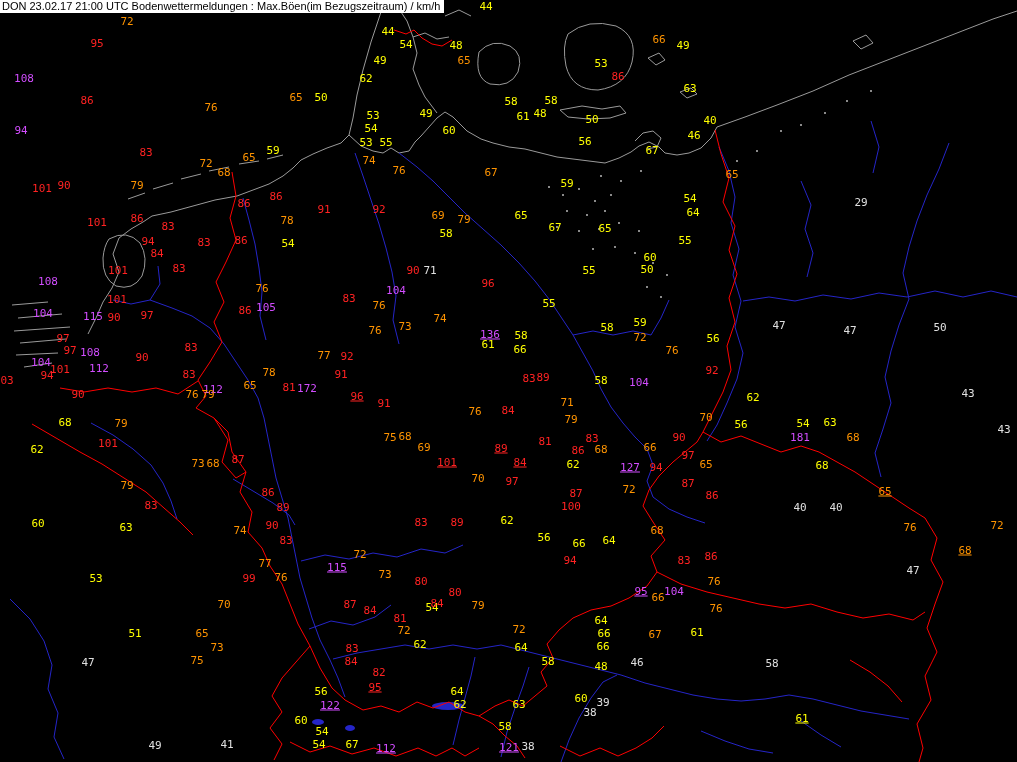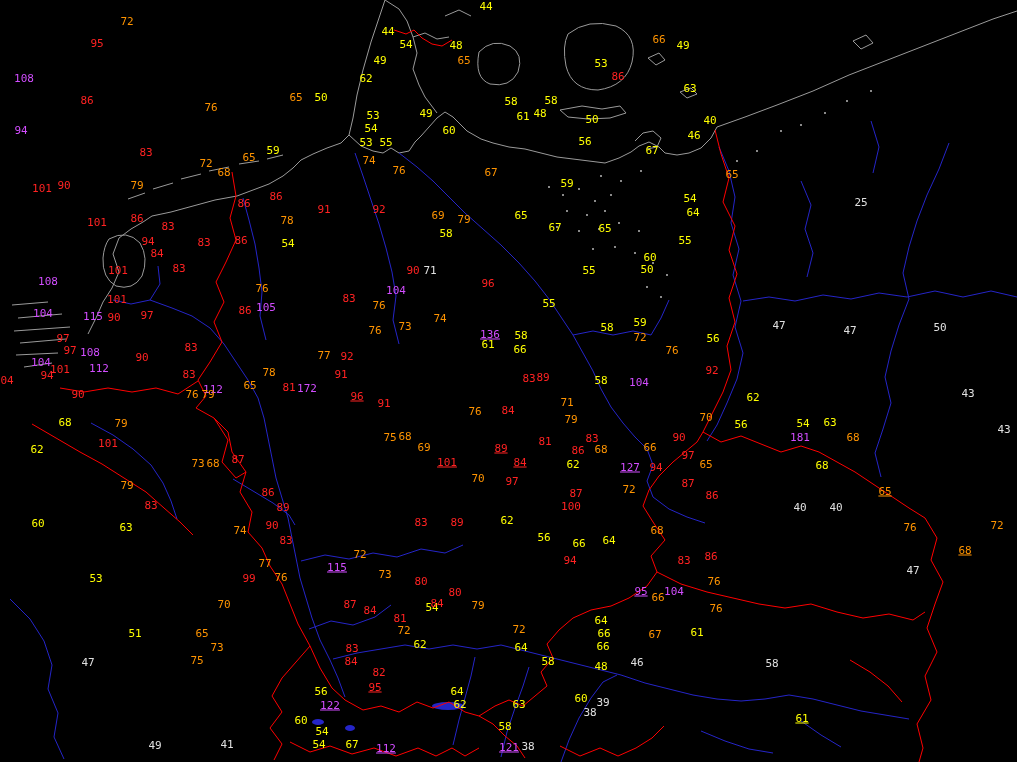--- a/index.html
+++ b/index.html
@@ -175,21 +175,21 @@
       <span class="station" style="left: 224px; top: 172px; color: rgb(255, 148, 0);">68</span>
       <span class="station" style="left: 137px; top: 185px; color: rgb(255, 148, 0);">79</span>
       <span class="station" style="left: 399px; top: 170px; color: rgb(255, 148, 0);">76</span>
       <span class="station" style="left: 491px; top: 172px; color: rgb(255, 148, 0);">67</span>
       <span class="station" style="left: 567px; top: 183px; color: rgb(255, 255, 0);">59</span>
       <span class="station" style="left: 732px; top: 174px; color: rgb(255, 148, 0);">65</span>
       <span class="station" style="left: 64px; top: 185px; color: rgb(255, 34, 34);">90</span>
       <span class="station" style="left: 42px; top: 188px; color: rgb(255, 34, 34);">101</span>
       <span class="station" style="left: 690px; top: 198px; color: rgb(255, 255, 0);">54</span>
       <span class="station" style="left: 693px; top: 212px; color: rgb(255, 255, 0);">64</span>
-      <span class="station" style="left: 861px; top: 202px; color: rgb(224, 224, 224);">25</span>
+      <span class="station" style="left: 861px; top: 202px; color: rgb(224, 224, 224);">29</span>
       <span class="station" style="left: 244px; top: 203px; color: rgb(255, 34, 34);">86</span>
       <span class="station" style="left: 276px; top: 196px; color: rgb(255, 34, 34);">86</span>
       <span class="station" style="left: 324px; top: 209px; color: rgb(255, 34, 34);">91</span>
       <span class="station" style="left: 379px; top: 209px; color: rgb(255, 34, 34);">92</span>
       <span class="station" style="left: 137px; top: 218px; color: rgb(255, 34, 34);">86</span>
       <span class="station" style="left: 97px; top: 222px; color: rgb(255, 34, 34);">101</span>
       <span class="station" style="left: 287px; top: 220px; color: rgb(255, 148, 0);">78</span>
       <span class="station" style="left: 438px; top: 215px; color: rgb(255, 148, 0);">69</span>
       <span class="station" style="left: 464px; top: 219px; color: rgb(255, 148, 0);">79</span>
       <span class="station" style="left: 446px; top: 233px; color: rgb(255, 255, 0);">58</span>
@@ -251,21 +251,21 @@
       <span class="station" style="left: 712px; top: 370px; color: rgb(255, 34, 34);">92</span>
       <span class="station" style="left: 41px; top: 362px; color: rgb(210, 77, 255);">104</span>
       <span class="station" style="left: 99px; top: 368px; color: rgb(210, 77, 255);">112</span>
       <span class="station" style="left: 60px; top: 369px; color: rgb(255, 34, 34);">101</span>
       <span class="station" style="left: 47px; top: 375px; color: rgb(255, 34, 34);">94</span>
       <span class="station" style="left: 189px; top: 374px; color: rgb(255, 34, 34);">83</span>
       <span class="station" style="left: 601px; top: 380px; color: rgb(255, 255, 0);">58</span>
       <span class="station" style="left: 543px; top: 377px; color: rgb(255, 34, 34);">89</span>
       <span class="station" style="left: 529px; top: 378px; color: rgb(255, 34, 34);">83</span>
       <span class="station" style="left: 639px; top: 382px; color: rgb(210, 77, 255);">104</span>
-      <span class="station" style="left: 7px; top: 380px; color: rgb(255, 34, 34);">04</span>
+      <span class="station" style="left: 7px; top: 380px; color: rgb(255, 34, 34);">03</span>
       <span class="station" style="left: 307px; top: 388px; color: rgb(210, 77, 255);">172</span>
       <span class="station" style="left: 289px; top: 387px; color: rgb(255, 34, 34);">81</span>
       <span class="station" style="left: 250px; top: 385px; color: rgb(255, 148, 0);">65</span>
       <span class="station" style="left: 213px; top: 389px; color: rgb(210, 77, 255);">112</span>
       <span class="station" style="left: 192px; top: 394px; color: rgb(255, 148, 0);">76</span>
       <span class="station" style="left: 208px; top: 394px; color: rgb(255, 148, 0);">79</span>
       <span class="station" style="left: 78px; top: 394px; color: rgb(255, 34, 34);">90</span>
       <span class="station u" style="left: 357px; top: 396px; color: rgb(255, 34, 34);">96</span>
       <span class="station" style="left: 384px; top: 403px; color: rgb(255, 34, 34);">91</span>
       <span class="station" style="left: 567px; top: 402px; color: rgb(255, 148, 0);">71</span>
@@ -396,14 +396,15 @@
       <span class="station" style="left: 505px; top: 726px; color: rgb(255, 255, 0);">58</span>
       <span class="station" style="left: 319px; top: 744px; color: rgb(255, 255, 0);">54</span>
       <span class="station" style="left: 352px; top: 744px; color: rgb(255, 255, 0);">67</span>
       <span class="station u" style="left: 509px; top: 747px; color: rgb(210, 77, 255);">121</span>
       <span class="station" style="left: 528px; top: 746px; color: rgb(224, 224, 224);">38</span>
       <span class="station u" style="left: 386px; top: 748px; color: rgb(210, 77, 255);">112</span>
       <span class="station" style="left: 155px; top: 745px; color: rgb(224, 224, 224);">49</span>
       <span class="station" style="left: 227px; top: 744px; color: rgb(224, 224, 224);">41</span>
     </div>
 
+  <div class="title-bar" style="background: rgb(255, 255, 255); color: rgb(0, 0, 0);">DON 23.02.17 21:00 UTC  Bodenwettermeldungen :  Max.Böen(im Bezugszeitraum) / km/h</div>
 
 </div>
 
 </body></html>

